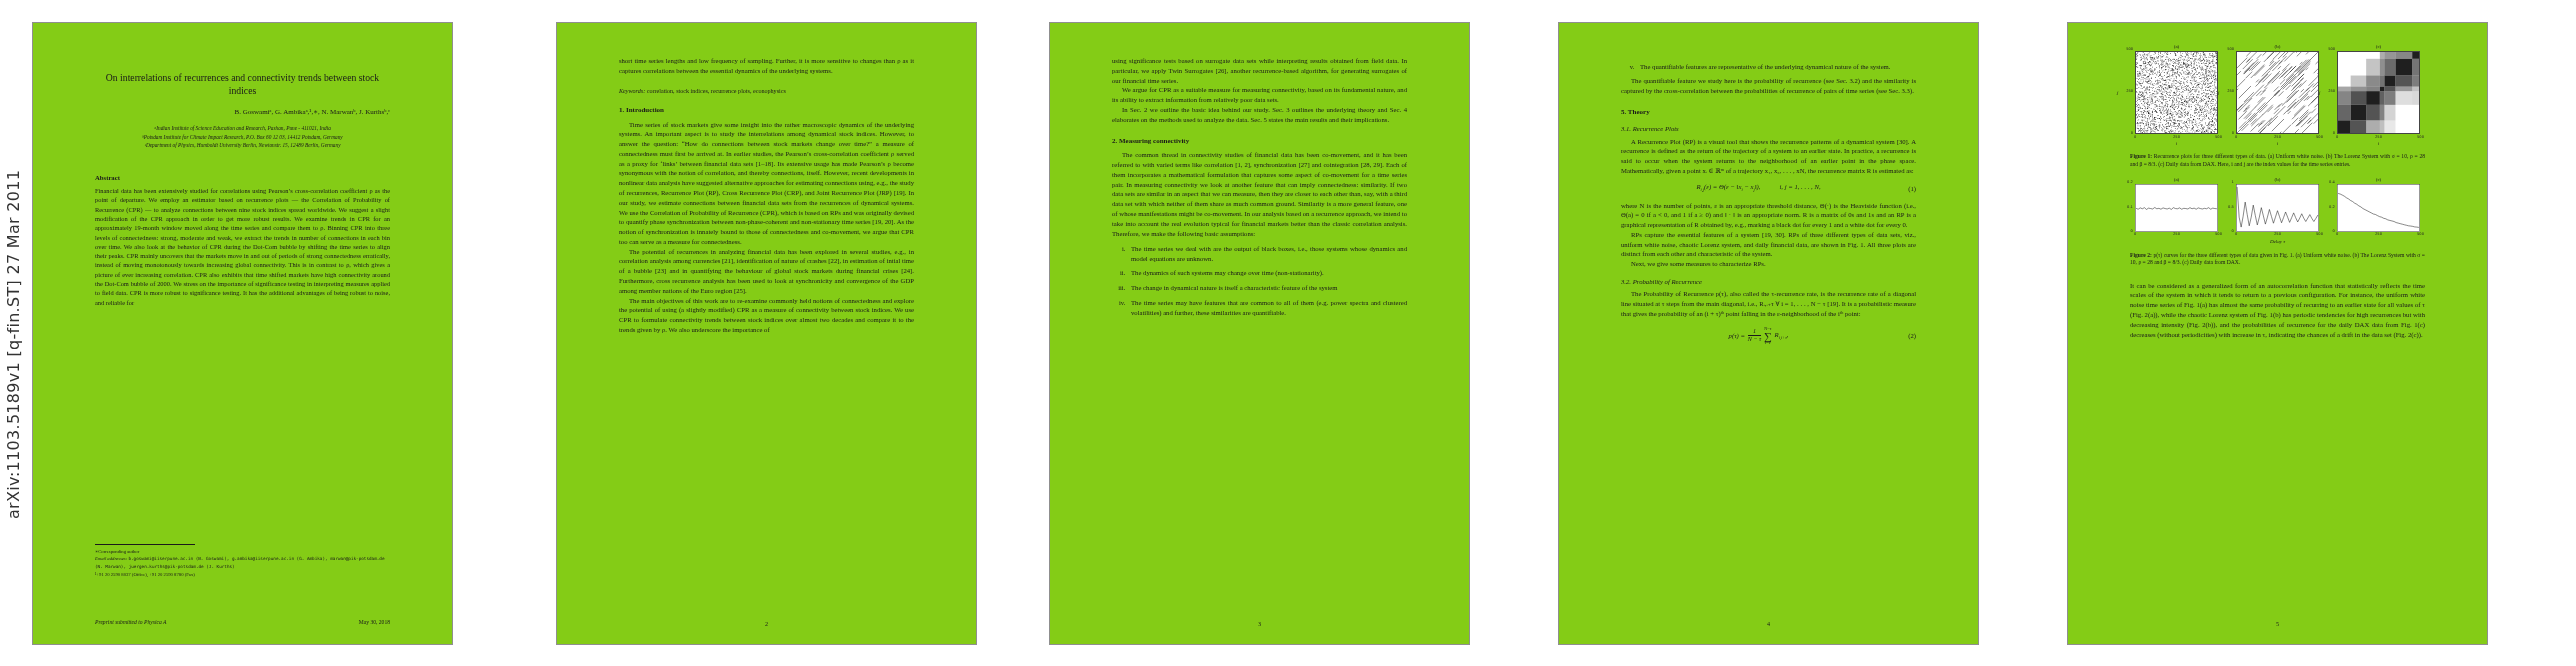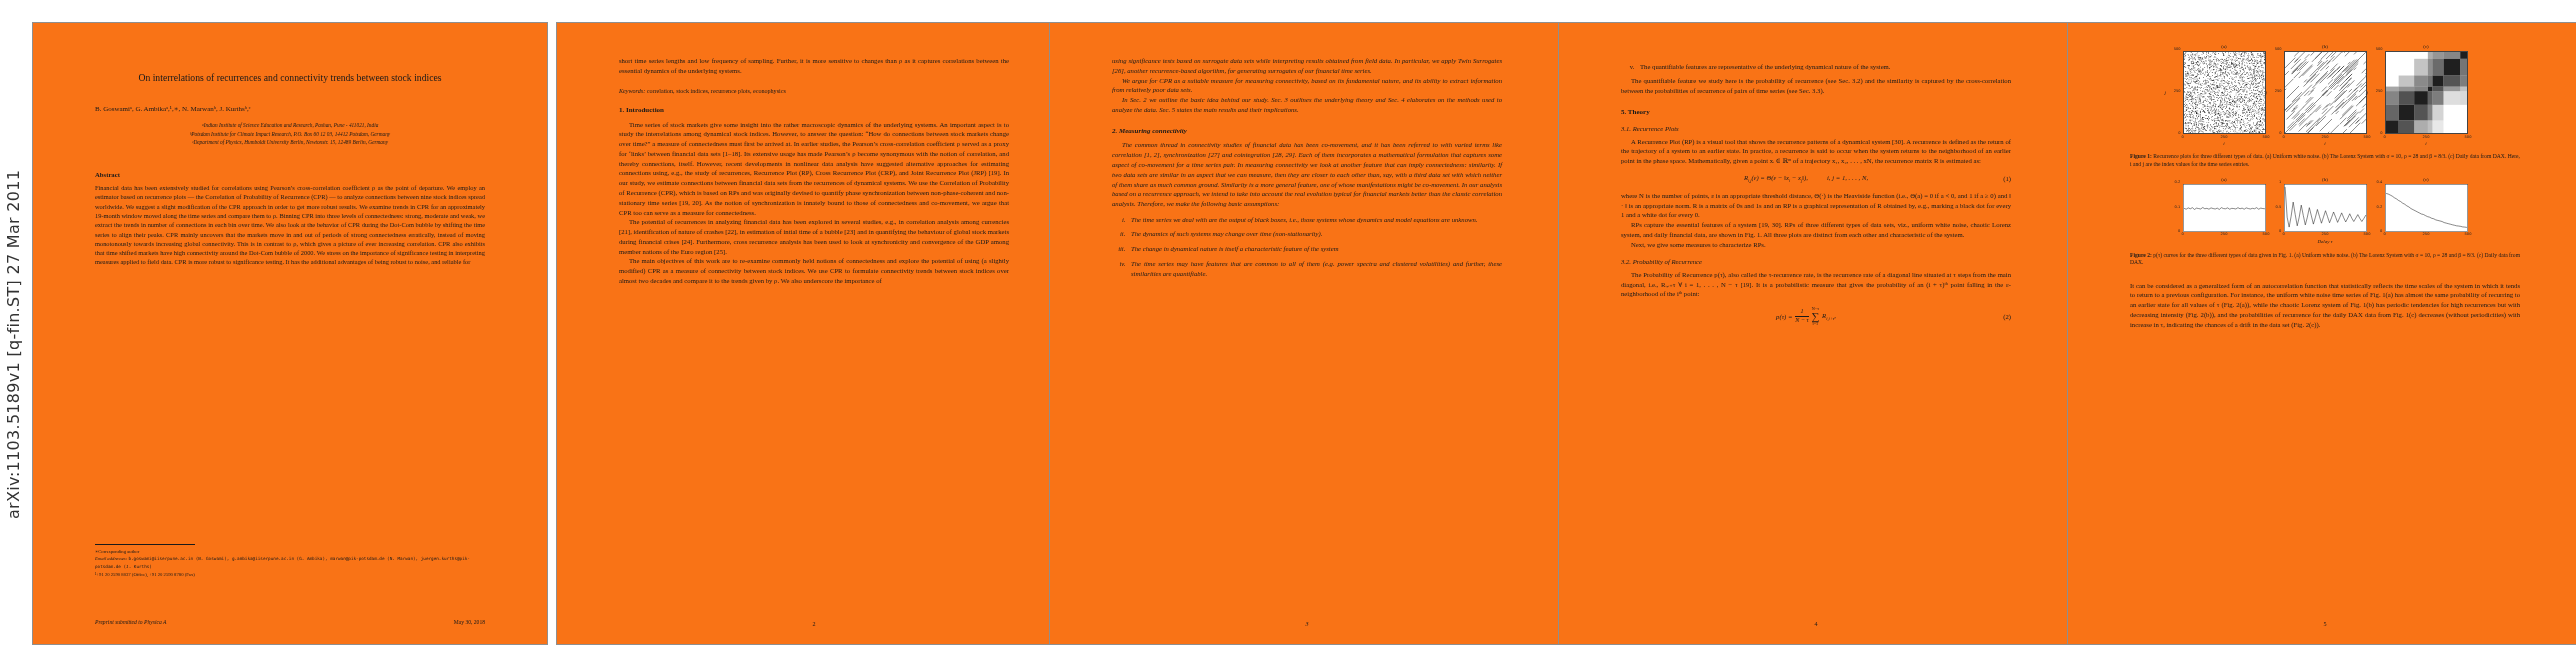--- a/index.html
+++ b/index.html
@@ -5,36 +5,36 @@
   *{margin:0;padding:0;box-sizing:border-box;}
   html,body{width:2576px;height:667px;background:#ffffff;overflow:hidden;}
   body{position:relative;font-family:"Liberation Serif","DejaVu Serif",serif;color:#1a1a1a;}
 
   
   .watermark{position:absolute;left:4.4px;top:97px;height:495px;writing-mode:vertical-rl;
     transform:rotate(180deg);font-family:"DejaVu Sans",sans-serif;font-size:16px;color:#333;
     text-align:center;letter-spacing:0.3px;}
 
   
-  .page{position:absolute;top:22px;width:516px;height:623px;background:#f97316;border:0.6px solid #8f8f8f;}
-  .pg1{left:32px;} .pg2{left:556px;} .pg3{left:1049px;font-style:italic;} .pg4{left:1558px;} .pg5{left:2067px;}
+  .page{position:absolute;top:22px;width:421px;height:623px;background:#84cc16;border:0.6px solid #8f8f8f;}
+  .pg1{left:32px;} .pg2{left:556px;} .pg3{left:1049px;} .pg4{left:1558px;} .pg5{left:2067px;}
   .content{position:absolute;left:62px;right:62px;top:0;height:100%;}
   .text-content{padding-top:33px;}
   .fig-content{padding-top:13.3px;}
 
   
   .body-text{font-size:6.7px;line-height:1.46;text-align:justify;margin:0;}
   .indent{text-indent:10px;}
   .sec-head{font-weight:bold;font-size:7px;margin:12.2px 0 5.6px;}
   .subsec-head{font-style:italic;font-size:6.7px;margin:9px 0 4.4px;font-weight:normal;}
   .pageno{position:absolute;left:0;right:0;bottom:16.7px;text-align:center;font-size:6.1px;}
 
   
   .title{margin-top:48px;font-size:9.7px;font-weight:normal;line-height:1.35;text-align:center;}
-  .authors{margin-top:21px;font-size:7px;text-align:left;}
+  .authors{margin-top:11px;font-size:7px;text-align:right;}
   .affils{margin-top:8.3px;font-size:5.3px;font-style:italic;text-align:center;line-height:1.55;}
   .abs-head{margin-top:24.5px;font-weight:bold;font-size:6.7px;}
   .abs-text{margin-top:5.6px;font-size:6.4px;line-height:1.45;text-align:justify;}
   .footnotes{position:absolute;left:0;right:0;bottom:66px;font-size:4.7px;line-height:1.55;}
   .footnotes .rule{width:100px;border-top:0.6px solid #1a1a1a;margin-bottom:2.8px;}
   .fn-label{font-style:italic;}
   .fn-emails{font-family:"DejaVu Sans Mono",monospace;font-size:4.3px;}
   .page-footer{position:absolute;left:0;right:0;bottom:19px;display:flex;justify-content:space-between;font-size:5.6px;}
   .footer-left{font-style:italic;}
 

